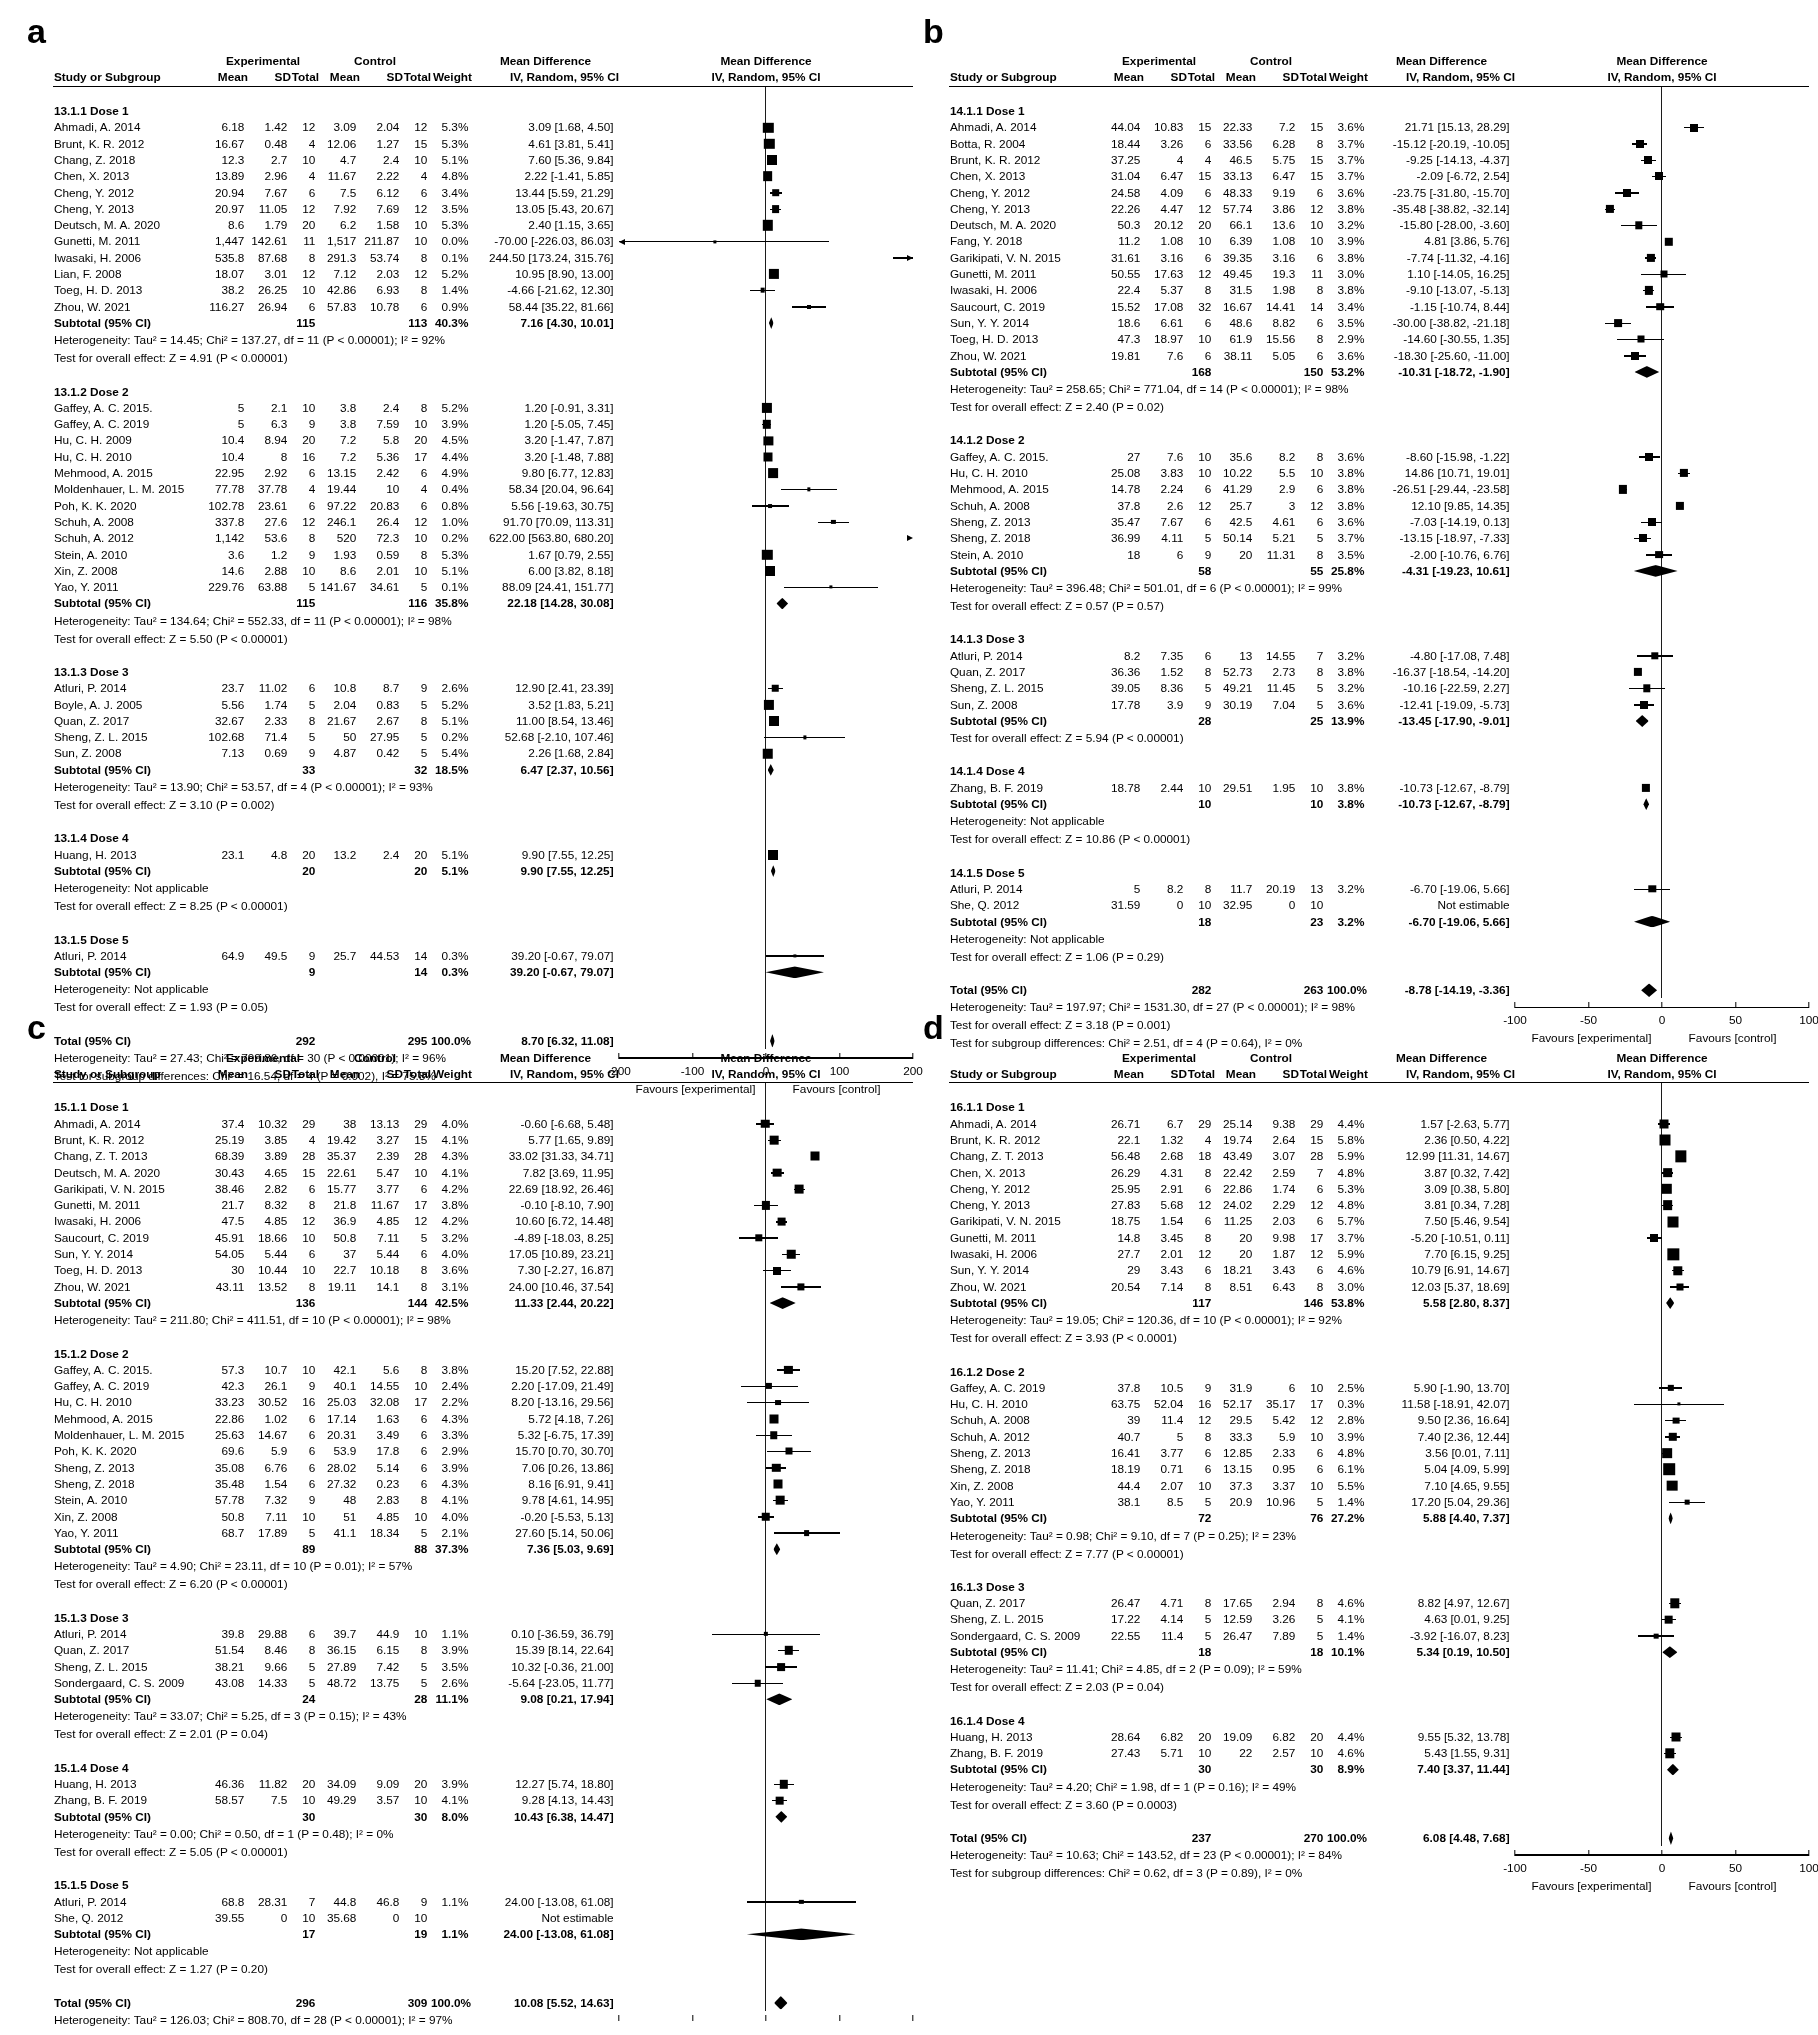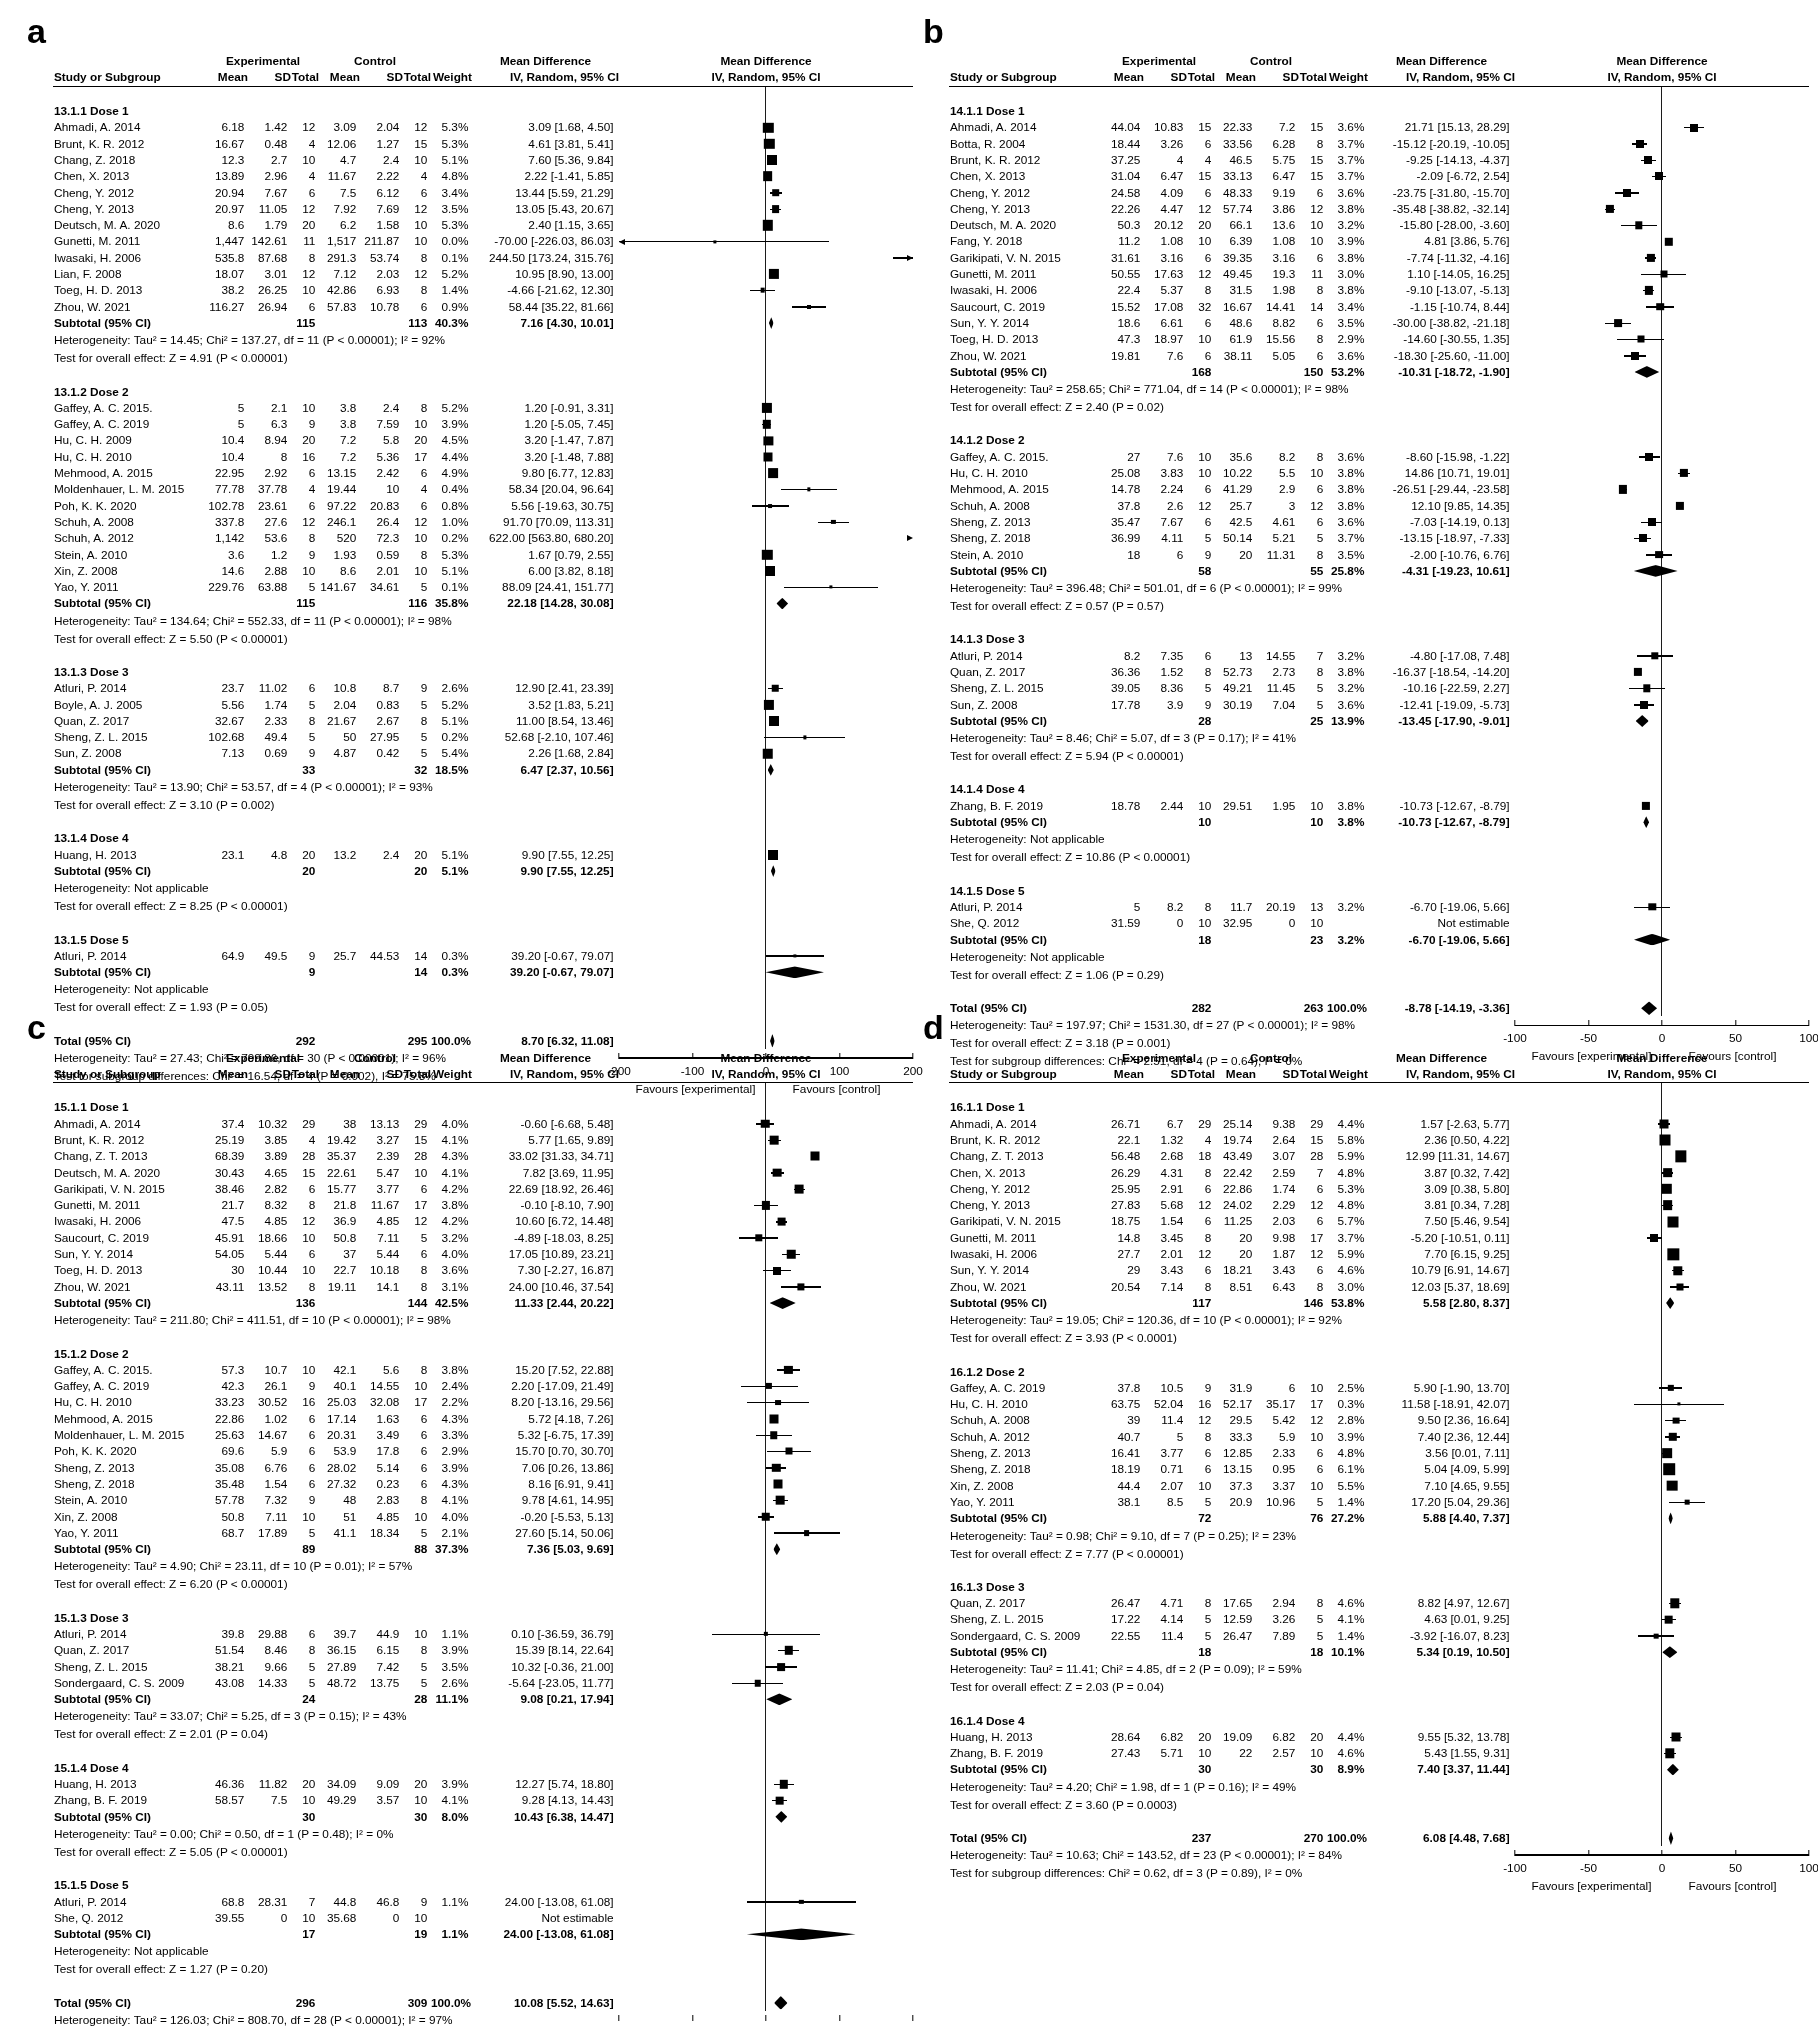--- a/index.html
+++ b/index.html
@@ -535,21 +535,21 @@
           <div class="c num">5.1%</div>
           <div class="c ci">11.00 [8.54, 13.46]</div>
           <div class="c pc line">
             <i class="cil" style="left:52.135%;width:1.230000000000011%"></i>
             <i class="sq" style="left:52.75%;width:10px;height:10px"></i>
           </div>
         </div>
         <div class="r">
           <div class="c name">Sheng, Z. L. 2015</div>
           <div class="c num">102.68</div>
-          <div class="c num">49.4</div>
+          <div class="c num">71.4</div>
           <div class="c num">5</div>
           <div class="c num">50</div>
           <div class="c num">27.95</div>
           <div class="c num">5</div>
           <div class="c num">0.2%</div>
           <div class="c ci">52.68 [-2.10, 107.46]</div>
           <div class="c pc line">
             <i class="cil" style="left:49.475%;width:27.389999999999993%"></i>
             <i class="sq" style="left:63.17%;width:3.2px;height:3.2px"></i>
           </div>
@@ -1214,24 +1214,20 @@
           <div class="c num b"></div>
           <div class="c num b"></div>
           <div class="c num b">25</div>
           <div class="c num b">13.9%</div>
           <div class="c ci b">-13.45 [-17.90, -9.01]</div>
           <div class="c pc line">
             <i class="dia " style="left:43.272499999999994%;width:4.445%"></i>
           </div>
         </div>
         <div class="r hetrow">
-          <div class="c name span9">Heterogeneity: Tau² = 8.46; Chi² = 5.07, df = 3 (P = 0.17); I² = 41%</div>
-          <div class="c pc line"></div>
-        </div>
-        <div class="r hetrow">
           <div class="c name span9">Test for overall effect: Z = 5.94 (P &lt; 0.00001)</div>
           <div class="c pc line"></div>
         </div>
         <div class="r">
           <div class="c span9 gap "></div>
           <div class="c pc line"></div>
         </div>
         <div class="r">
           <div class="c name b span9">14.1.4 Dose 4</div>
           <div class="c pc line"></div>

